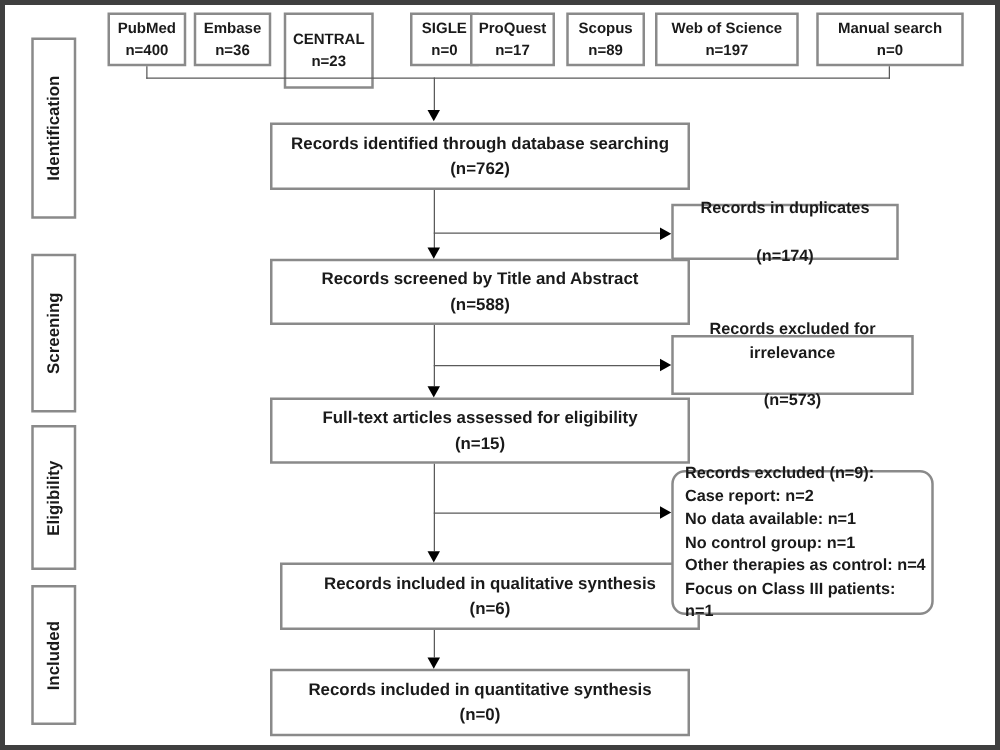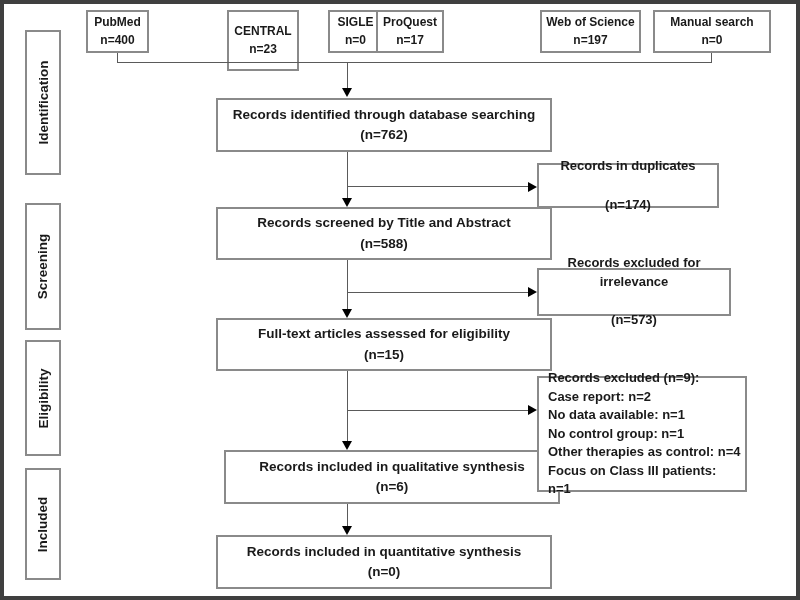--- a/index.html
+++ b/index.html
@@ -39,20 +39,21 @@
   .excl-box { font-size: 13px; line-height: 1.45; gap: 20px; }
 
   .excl-list {
     align-items: flex-start;
     text-align: left;
     justify-content: center;
     padding-left: 9px;
     padding-right: 4px;
     font-size: 13px;
     line-height: 1.42;
+    border-radius: 11px;
   }
 
   .stage-box {
     position: absolute;
     left: 25px;
     width: 36px;
     border: 2px solid #8a8a8a;
     background: #ffffff;
     display: flex;
     align-items: center;
@@ -100,33 +101,41 @@
     <span>Eligibility</span>
   </div>
   <div class="stage-box" style="top:468px;height:112px;">
     <span>Included</span>
   </div>
 
   <div class="box src-box" style="left:86px;top:10px;width:63px;height:43px;">
     <div>PubMed</div>
     <div>n=400</div>
   </div>
+  <div class="box src-box" style="left:155px;top:10px;width:62px;height:43px;">
+    <div>Embase</div>
+    <div>n=36</div>
+  </div>
   <div class="box src-box" style="left:227px;top:10px;width:72px;height:61px;">
     <div>CENTRAL</div>
     <div>n=23</div>
   </div>
   <div class="box src-box" style="left:328px;top:10px;width:55px;height:43px;">
     <div>SIGLE</div>
     <div>n=0</div>
   </div>
   <div class="box src-box" style="left:376px;top:10px;width:68px;height:43px;">
     <div>ProQuest</div>
     <div>n=17</div>
   </div>
-  <div class="box src-box" style="left:540px;top:10px;width:101px;height:43px;">
+  <div class="box src-box" style="left:453px;top:10px;width:63px;height:43px;">
+    <div>Scopus</div>
+    <div>n=89</div>
+  </div>
+  <div class="box src-box" style="left:524px;top:10px;width:115px;height:43px;">
     <div>Web of Science</div>
     <div>n=197</div>
   </div>
   <div class="box src-box" style="left:653px;top:10px;width:118px;height:43px;">
     <div>Manual search</div>
     <div>n=0</div>
   </div>
 
   <div class="vline" style="left:117px;top:53px;height:10px;"></div>
   <div class="vline" style="left:711px;top:53px;height:10px;"></div>

